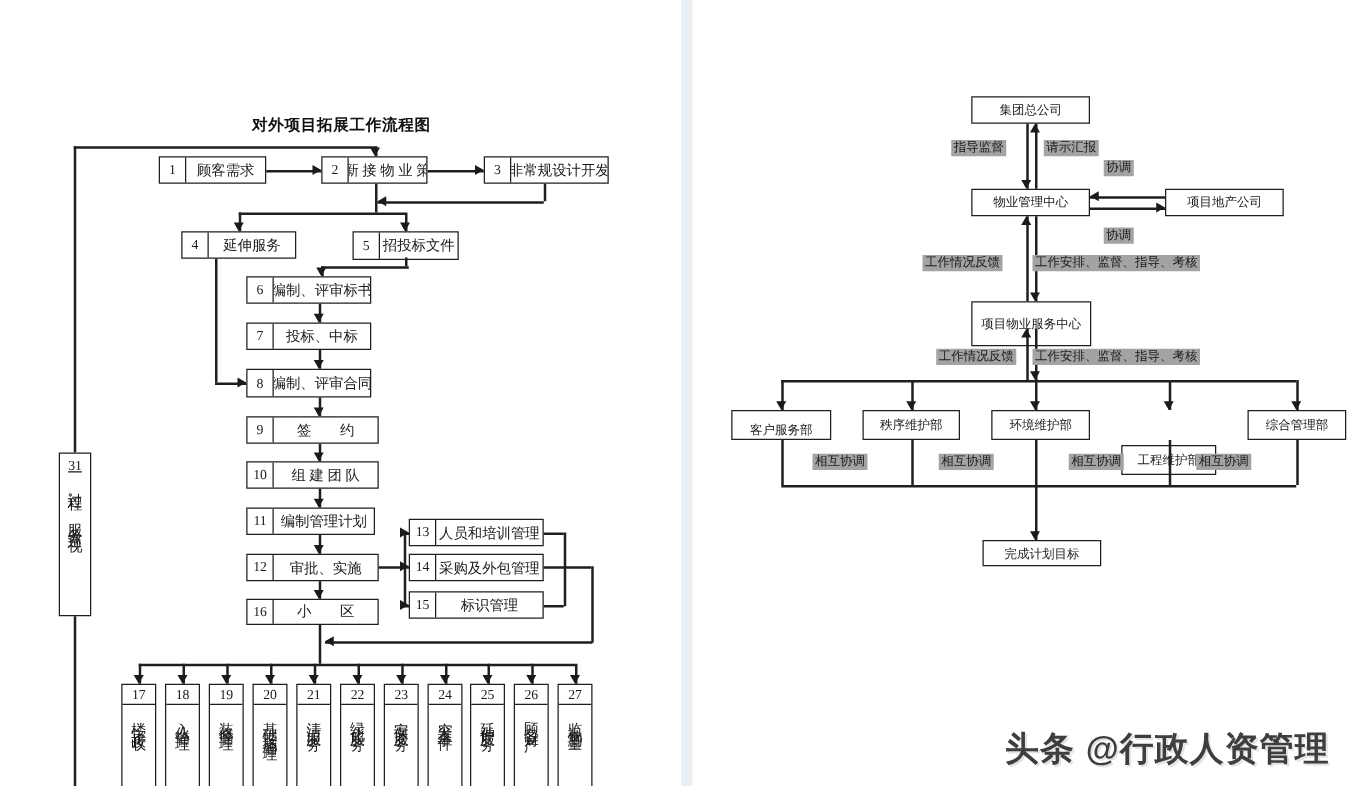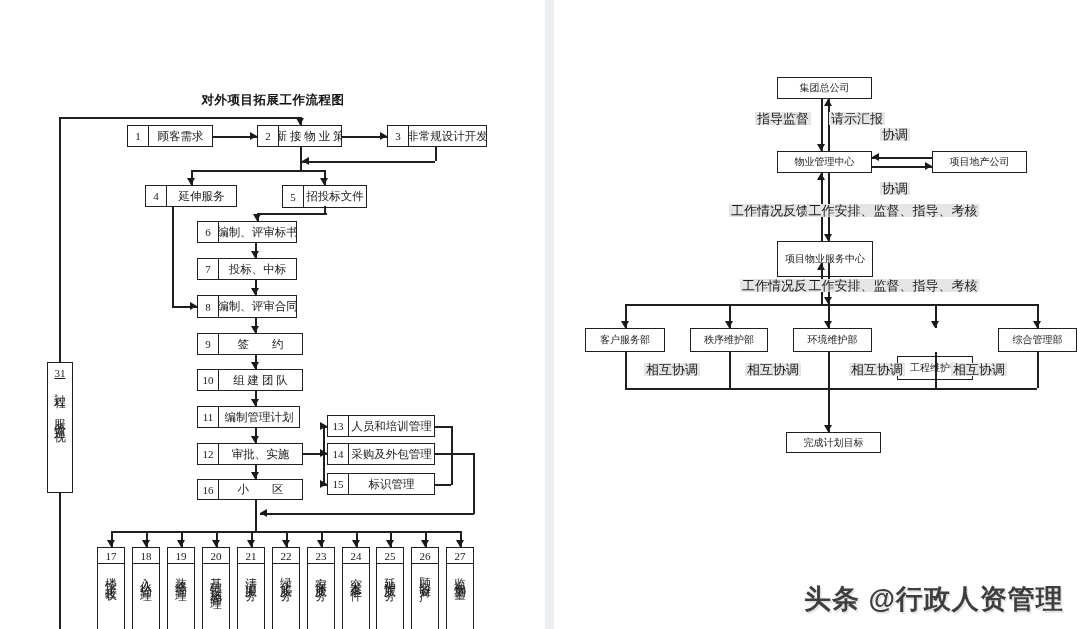--- a/index.html
+++ b/index.html
@@ -44,21 +44,21 @@
   }
   .hline{position:absolute;height:1.5px;background:#1f1f1f;}
   .vline{position:absolute;width:1.5px;background:#1f1f1f;}
   .arr{position:absolute;width:0;height:0;border-style:solid;border-color:transparent;}
   .arr-down{border-width:7px 4px 0 4px;border-top-color:#1a1a1a;}
   .arr-up{border-width:0 4px 7px 4px;border-bottom-color:#1a1a1a;}
   .arr-right{border-width:4px 0 4px 7px;border-left-color:#1a1a1a;}
   .arr-left{border-width:4px 7px 4px 0;border-right-color:#1a1a1a;}
   .elabel{
     position:absolute;transform:translateX(-50%);white-space:nowrap;
-    font-size:13px;color:#1a1a1a;background:#e5e5e5;padding:0 2px;line-height:13px;
+    font-size:10px;color:#1a1a1a;background:#a3a3a3;padding:0 2px;line-height:13px;
   }
   .watermark{
     position:absolute;white-space:nowrap;
     font-family:"Liberation Sans","DejaVu Sans",sans-serif;
     font-weight:700;font-size:27px;letter-spacing:1px;color:#3e3e3e;
     text-shadow:1.5px 1.5px 0 #e3e3e3;
   }
 </style>
 </head>
 <body>
@@ -190,21 +190,21 @@
     </div>
     <div class="fnode rnode" style="left: 932px; top: 151px; width: 95px; height: 22px;">
       <div class="flabel">项目地产公司</div>
     </div>
     <div class="fnode rnode" style="left: 777px; top: 241px; width: 96px; height: 36px;">
       <div class="flabel">项目物业服务中心</div>
     </div>
     <div class="fnode rnode" style="left: 786px; top: 432px; width: 95px; height: 21px;">
       <div class="flabel">完成计划目标</div>
     </div>
-    <div class="fnode rnode" style="left: 585px; top: 328px; width: 80px; height: 24px;">
+    <div class="fnode rnode" style="left: 585px; top: 328px; width: 80px; height: 24px; align-items: flex-end;">
       <div class="flabel">客户服务部</div>
     </div>
     <div class="fnode rnode" style="left: 690px; top: 328px; width: 78px; height: 24px; font-family: Liberation Mono, monospace;">
       <div class="flabel">秩序维护部</div>
     </div>
     <div class="fnode rnode" style="left: 793px; top: 328px; width: 79px; height: 24px;">
       <div class="flabel">环境维护部</div>
     </div>
     <div class="fnode rnode" style="left: 897px; top: 328px; width: 76px; height: 24px; margin-top: 28px;">
       <div class="flabel">工程维护部</div>

